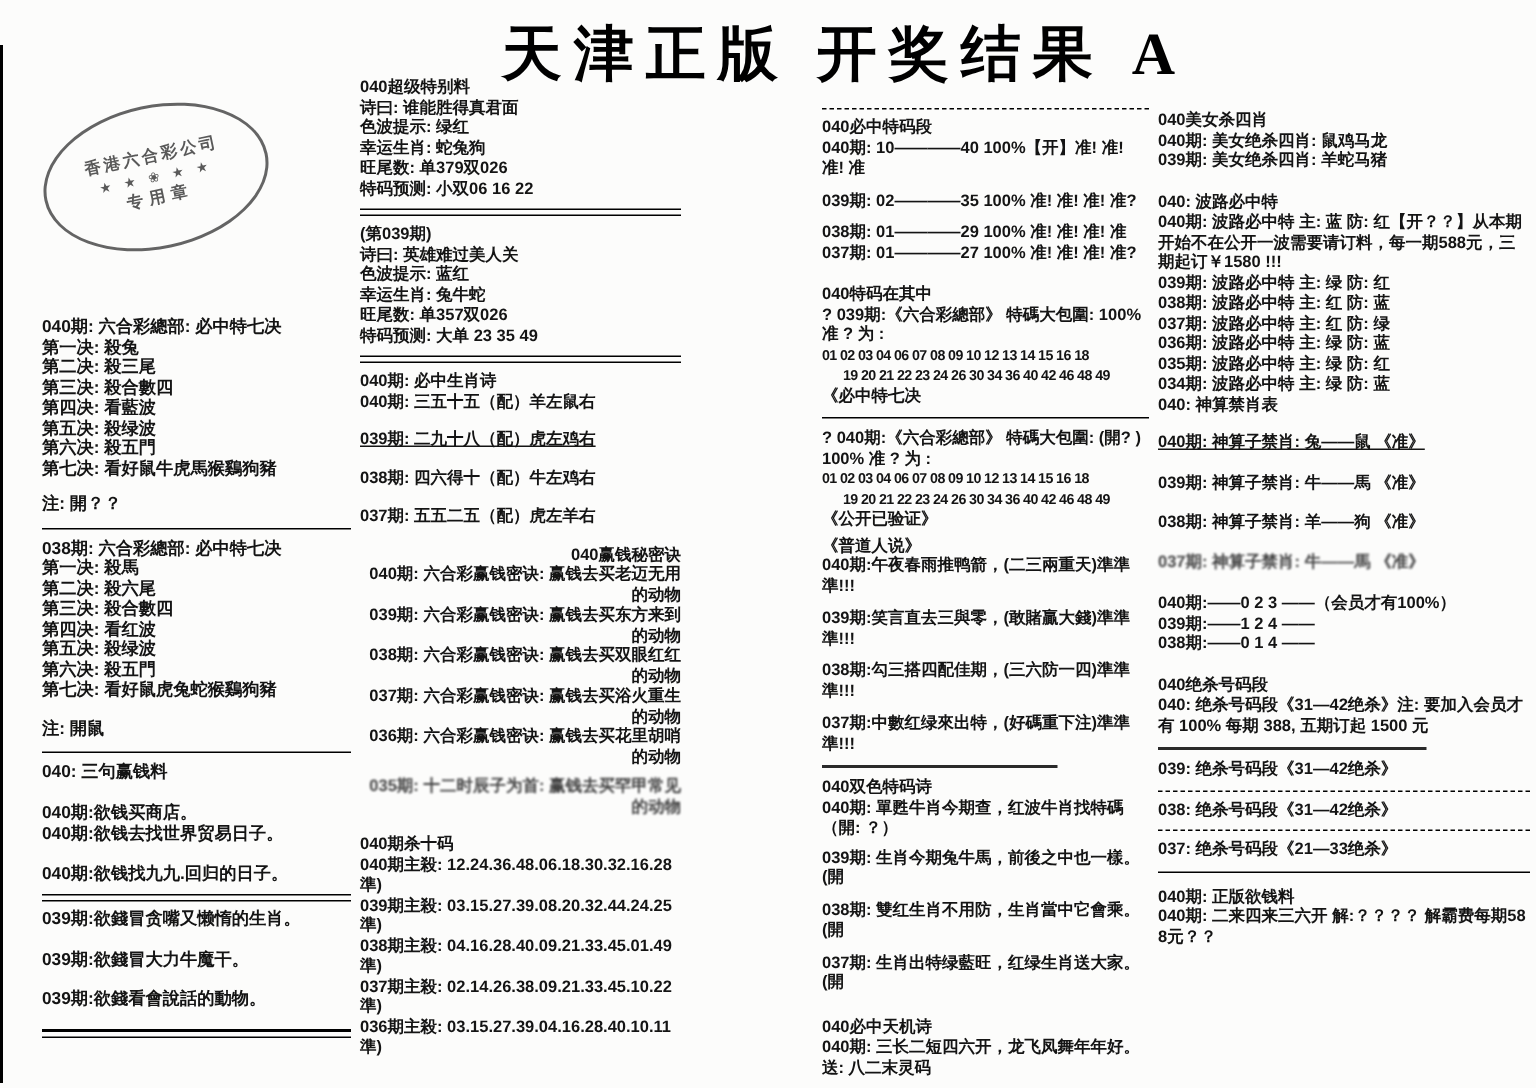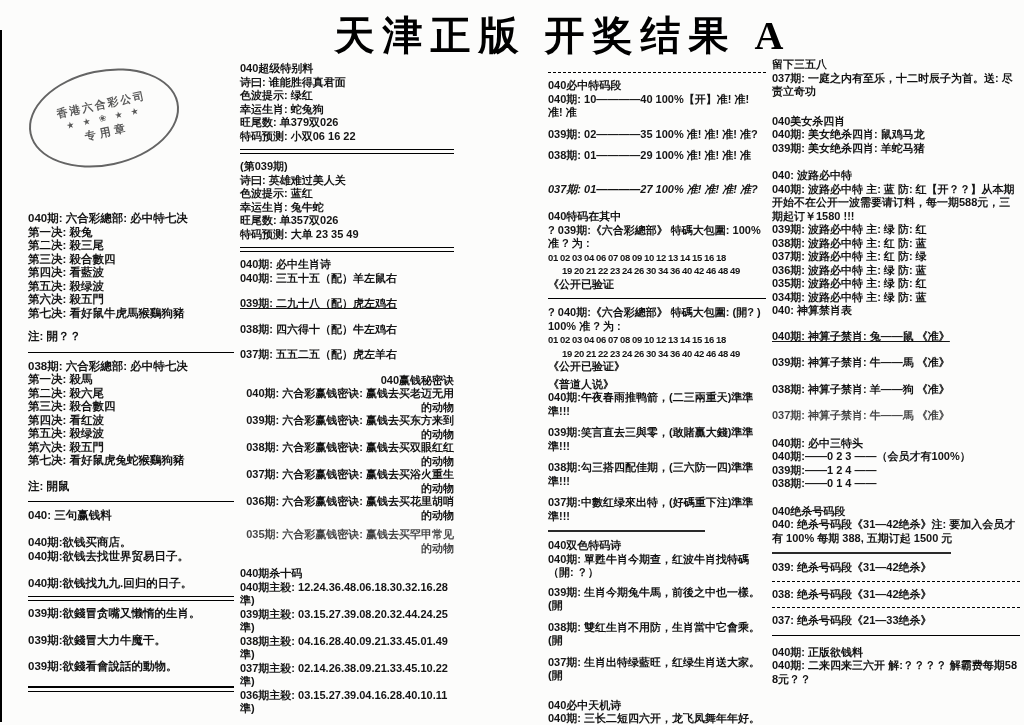--- a/index.html
+++ b/index.html
@@ -21,21 +21,21 @@
     transform:rotate(-12deg);color:#3d3d3d;opacity:.85;
     display:flex;flex-direction:column;align-items:center;justify-content:center;
     font-size:11px;line-height:14px;text-align:center;
   }
   .stamp .s1{font-size:11px;letter-spacing:2px;}
   .stamp .s2{font-size:9px;letter-spacing:3px;}
   .stamp .s3{font-size:11px;letter-spacing:4px;}
   .edge-line{position:absolute;left:0;top:30px;width:2px;height:692px;background:#000;}
   .col{position:absolute;font-size:11px;line-height:13.5px;}
   .col1{left:28px;top:212px;width:206px;font-size:11.5px;}
-  .col2{left:240px;top:62px;width:214px;}
+  .col2{left:240px;top:52px;width:214px;}
   .col3{left:548px;top:66px;width:218px;}
   .col4{left:772px;top:58px;width:248px;}
   .block{margin:0;}
   .line{white-space:normal;word-break:break-all;}
   .num{font-size:9.5px;letter-spacing:-0.4px;white-space:nowrap;}
   .indent{padding-left:14px;}
   .blur{filter:blur(0.6px);opacity:.8;}
   .hr{border-top:1px solid #000;height:0;margin:7px 0;}
   .hr2{border-top:2px solid #000;border-bottom:1px solid #000;height:3px;margin:9px 0;}
   .eq{border-top:1px solid #000;border-bottom:1px solid #000;height:3px;margin:6px 0;}
@@ -116,46 +116,46 @@
       <div class="line text" style="margin-top: 12px;">038期: 四六得十（配）牛左鸡右</div>
       <div class="line text" style="margin-top: 12px;">037期: 五五二五（配）虎左羊右</div>
     </div>
     <div class="block" style="margin-top: 12px; text-align: right;">
       <div class="line text">040赢钱秘密诀</div>
       <div class="line text">040期: 六合彩赢钱密诀: 赢钱去买老迈无用的动物</div>
       <div class="line text">039期: 六合彩赢钱密诀: 赢钱去买东方来到的动物</div>
       <div class="line text">038期: 六合彩赢钱密诀: 赢钱去买双眼红红的动物</div>
       <div class="line text">037期: 六合彩赢钱密诀: 赢钱去买浴火重生的动物</div>
       <div class="line text">036期: 六合彩赢钱密诀: 赢钱去买花里胡哨的动物</div>
-      <div class="line text blur" style="margin-top: 6px;">035期: 六合彩赢钱密诀: 赢钱去买罕甲常见的动物</div>
+      <div class="line text blur" style="margin-top: 6px;">035期: 十二时辰子为首: 赢钱去买罕甲常见的动物</div>
     </div>
     <div class="block" style="margin-top: 12px;">
       <div class="line text">040期杀十码</div>
       <div class="line text">040期主殺: 12.24.36.48.06.18.30.32.16.28 準)</div>
       <div class="line text">039期主殺: 03.15.27.39.08.20.32.44.24.25 準)</div>
       <div class="line text">038期主殺: 04.16.28.40.09.21.33.45.01.49 準)</div>
       <div class="line text">037期主殺: 02.14.26.38.09.21.33.45.10.22 準)</div>
       <div class="line text">036期主殺: 03.15.27.39.04.16.28.40.10.11 準)</div>
     </div>
   </div>
 <div class="col col3">
     <div class="block">
       <div class="line dash"></div>
       <div class="line text">040必中特码段</div>
       <div class="line text">040期: 10————40 100%【开】准! 准! 准! 准</div>
       <div class="line text" style="margin-top: 8px;">039期: 02————35 100%  准! 准! 准! 准?</div>
       <div class="line text" style="margin-top: 8px;">038期: 01————29 100%  准! 准! 准! 准</div>
-      <div class="line text" style="margin-top: 20px; font-style: italic;">037期: 01————27 100%  准! 准! 准! 准?</div>
+      <div class="line text" style="margin-top: 0;">037期: 01————27 100%  准! 准! 准! 准?</div>
     </div>
     <div class="block" style="margin-top: 14px;">
       <div class="line text">040特码在其中</div>
       <div class="line text">? 039期:《六合彩總部》 特碼大包圍: 100%  准  ?  为  :</div>
       <div class="line text num">01 02 03 04 06 07 08 09 10 12 13 14 15 16 18</div>
       <div class="line text num indent">19 20 21 22 23 24 26 30 34 36 40 42 46 48 49</div>
-      <div class="line text">《公开已验证</div>
+      <div class="line text">《必中特七决</div>
       <div class="line hr"></div>
       <div class="line text">? 040期:《六合彩總部》 特碼大包圍: (開? ) 100%  准  ?  为  :</div>
       <div class="line text num">01 02 03 04 06 07 08 09 10 12 13 14 15 16 18</div>
       <div class="line text num indent">19 20 21 22 23 24 26 30 34 36 40 42 46 48 49</div>
       <div class="line text">《公开已验证》</div>
     </div>
     <div class="block" style="margin-top: 4px;">
       <div class="line text">《普道人说》</div>
       <div class="line text">040期:午夜春雨推鸭箭，(二三兩重天)準準準!!!</div>
       <div class="line text" style="margin-top: 8px;">039期:笑言直去三與零，(敢賭贏大錢)準準準!!!</div>
@@ -169,24 +169,20 @@
       <div class="line text" style="margin-top: 6px;">039期: 生肖今期兔牛馬，前後之中也一樣。(開</div>
       <div class="line text" style="margin-top: 8px;">038期: 雙红生肖不用防，生肖當中它會乘。(開</div>
       <div class="line text" style="margin-top: 8px;">037期: 生肖出特绿藍旺，红绿生肖送大家。(開</div>
     </div>
     <div class="block" style="margin-top: 16px;">
       <div class="line text">040必中天机诗</div>
       <div class="line text">040期: 三长二短四六开，龙飞凤舞年年好。送: 八二末灵码</div>
     </div>
   </div>
 <div class="col col4">
-    <div class="block">
-      <div class="line text">留下三五八</div>
-      <div class="line text">037期: 一庭之内有至乐，十二时辰子为首。送: 尽责立奇功</div>
-    </div>
     <div class="block" style="margin-top: 16px;">
       <div class="line text">040美女杀四肖</div>
       <div class="line text">040期: 美女绝杀四肖: 鼠鸡马龙</div>
       <div class="line text">039期: 美女绝杀四肖: 羊蛇马猪</div>
     </div>
     <div class="block" style="margin-top: 14px;">
       <div class="line text">040: 波路必中特</div>
       <div class="line text">040期: 波路必中特 主: 蓝 防: 红【开？？】从本期开始不在公开一波需要请订料，每一期588元，三期起订￥1580 !!!</div>
       <div class="line text">039期: 波路必中特 主: 绿 防: 红</div>
       <div class="line text">038期: 波路必中特 主: 红 防: 蓝</div>
@@ -196,21 +192,20 @@
       <div class="line text">034期: 波路必中特 主: 绿 防: 蓝</div>
     </div>
     <div class="block" style="">
       <div class="line text">040: 神算禁肖表</div>
       <div class="line text" style="margin-top: 12px; text-decoration: underline;">040期: 神算子禁肖: 兔——鼠 《准》</div>
       <div class="line text" style="margin-top: 13px;">039期: 神算子禁肖: 牛——馬 《准》</div>
       <div class="line text" style="margin-top: 13px;">038期: 神算子禁肖: 羊——狗 《准》</div>
       <div class="line text blur" style="margin-top: 13px;">037期: 神算子禁肖: 牛——馬 《准》</div>
     </div>
     <div class="block" style="margin-top: 14px;">
-      <div class="line text">040期: 必中三特头</div>
       <div class="line text">040期:——0 2 3 ——（会员才有100%）</div>
       <div class="line text">039期:——1 2 4 ——</div>
       <div class="line text">038期:——0 1 4 ——</div>
     </div>
     <div class="block" style="margin-top: 14px;">
       <div class="line text">040绝杀号码段</div>
       <div class="line text">040: 绝杀号码段《31—42绝杀》注: 要加入会员才有 100% 每期 388, 五期订起 1500 元</div>
       <div class="line strike"></div>
       <div class="line text">039: 绝杀号码段《31—42绝杀》</div>
       <div class="line dash"></div>

